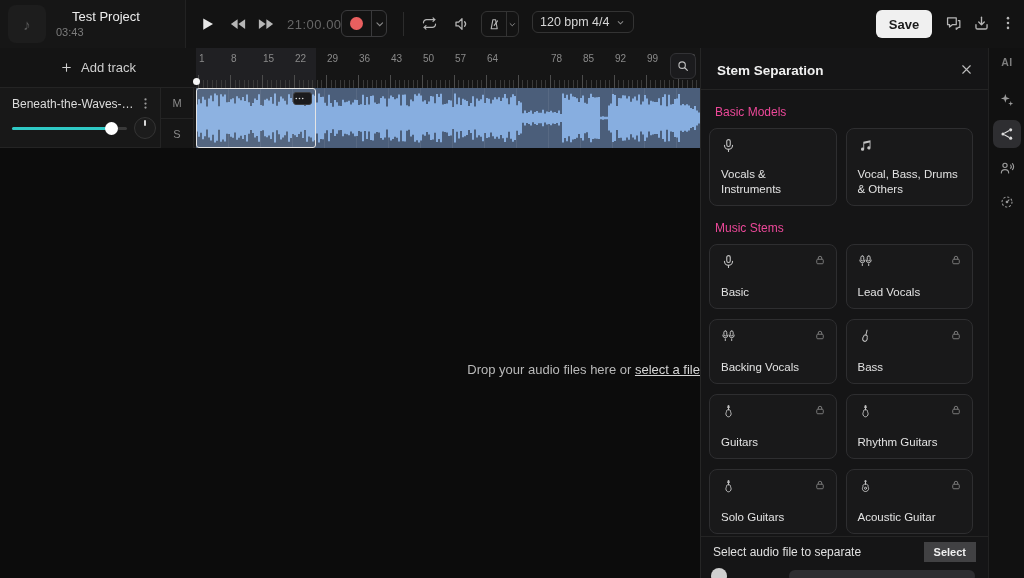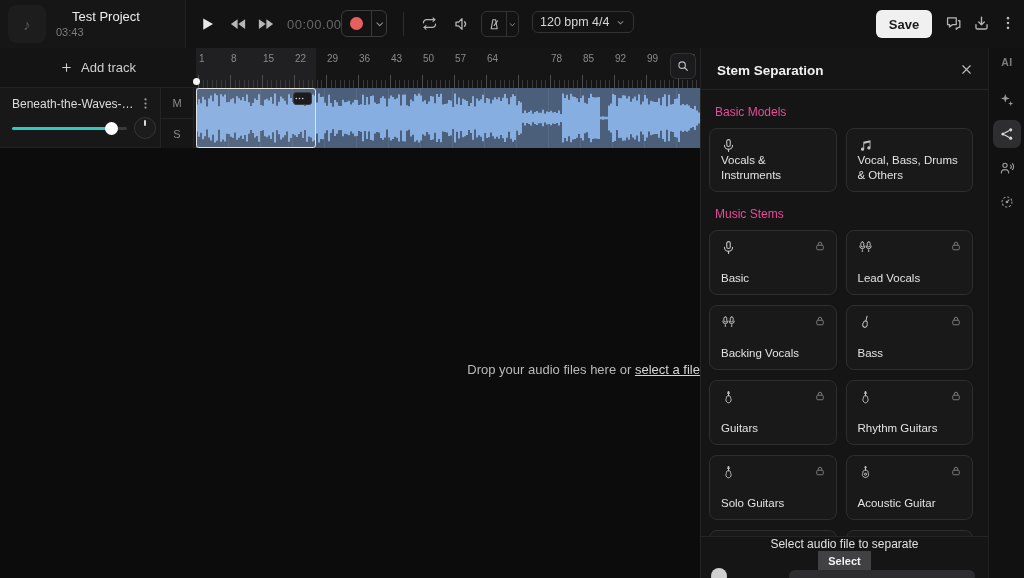--- a/index.html
+++ b/index.html
@@ -91,27 +91,27 @@
   .dropzone a{ color:#d6d6d6; text-decoration:underline; cursor:pointer; }
 
   
   .stem-panel{ position:absolute; left:700px; top:48px; width:288px; height:530px; background:#151516; border-left:1px solid #262626; overflow:hidden; }
   .panel-header{ position:absolute; left:0; top:0; width:100%; height:42px; border-bottom:1px solid #242424; }
   .panel-title{ position:absolute; left:16px; top:15px; font-size:13.5px; font-weight:bold; color:#f0f0f0; }
   .panel-close{ position:absolute; right:14px; top:14px; width:15px; height:15px; color:#bdbdbd; }
   .panel-body{ position:absolute; left:0; top:42px; width:100%; height:446px; overflow:hidden; padding:0 15px 0 8px; }
   .sec-label{ font-size:12px; color:#ec4899; margin:15px 0 9px 6px; }
   .card-grid{ display:grid; grid-template-columns:1fr 1fr; gap:10px 9px; }
-  .card{ position:relative; height:64px; background:#19191a; border:1px solid #2e2e30; border-radius:8px; }
+  .card{ position:relative; height:78px; background:#19191a; border:1px solid #2e2e30; border-radius:8px; }
   .grid-stems .card{ height:65px; }
   .card-icon{ position:absolute; left:11px; top:9px; width:15px; height:15px; color:#c2c2c2; }
   .card-lock{ position:absolute; right:10px; top:9px; width:12px; height:12px; color:#7a7a7a; }
   .card-label{ position:absolute; left:11px; bottom:8px; right:8px; font-size:11.5px; color:#e2e2e2; line-height:1.3; }
   .panel-footer{ position:absolute; left:0; top:488px; width:100%; height:30px; background:#151516; border-top:1px solid #242424;
-                 display:flex; align-items:center; justify-content:space-between; padding:0 12px;flex-direction:column; }
+                 display:flex; align-items:center; justify-content:space-between; padding:0 12px; }
   .footer-label{ font-size:12px; color:#e0e0e0; }
   .select-btn{ background:#414143; color:#f0f0f0; border:none; border-radius:0; font-size:11px; font-weight:bold;
                font-family:inherit; padding:4px 10px; }
   .partial-toggle{ position:absolute; left:10px; top:520px; width:16px; height:16px; border-radius:50%; background:#cfcfcf; }
   .partial-bar{ position:absolute; left:88px; top:522px; width:186px; height:12px; background:#2d2d30; border-radius:6px; }
 
   
   .right-rail{ position:absolute; left:988px; top:48px; width:36px; height:530px; background:#111; border-left:1px solid #222; }
   .rail-ai{ position:absolute; left:0; top:8px; width:36px; text-align:center; font-size:10.5px; font-weight:bold;
             color:#7d7d7d; letter-spacing:.5px; }
@@ -141,21 +141,21 @@
           <path d="M11.5 5.5v13L2.5 12z"></path>
           <path d="M21.5 5.5v13L12.5 12z"></path>
         </svg>
       </div>
     <div class="ic t-fwd">
       <svg viewBox="0 0 24 24" fill="currentColor">
           <path d="M12.5 5.5v13L21.5 12z"></path>
           <path d="M2.5 5.5v13L11.5 12z"></path>
         </svg>
       </div>
-    <div class="t-time">00:00.00</div>
+    <div class="t-time">21:00.00</div>
 
     <div class="rec-group">
       <div class="rec-dot" id="rec-dot" style="background: rgb(233, 95, 95);"></div>
       <div class="rec-sep"></div>
       <div class="ic rec-caret">
         <svg viewBox="0 0 24 24" fill="none" stroke="currentColor" stroke-width="2" stroke-linecap="round">
             <path d="M7 10l5 5 5-5"></path>
           </svg>
         </div>
     </div>

